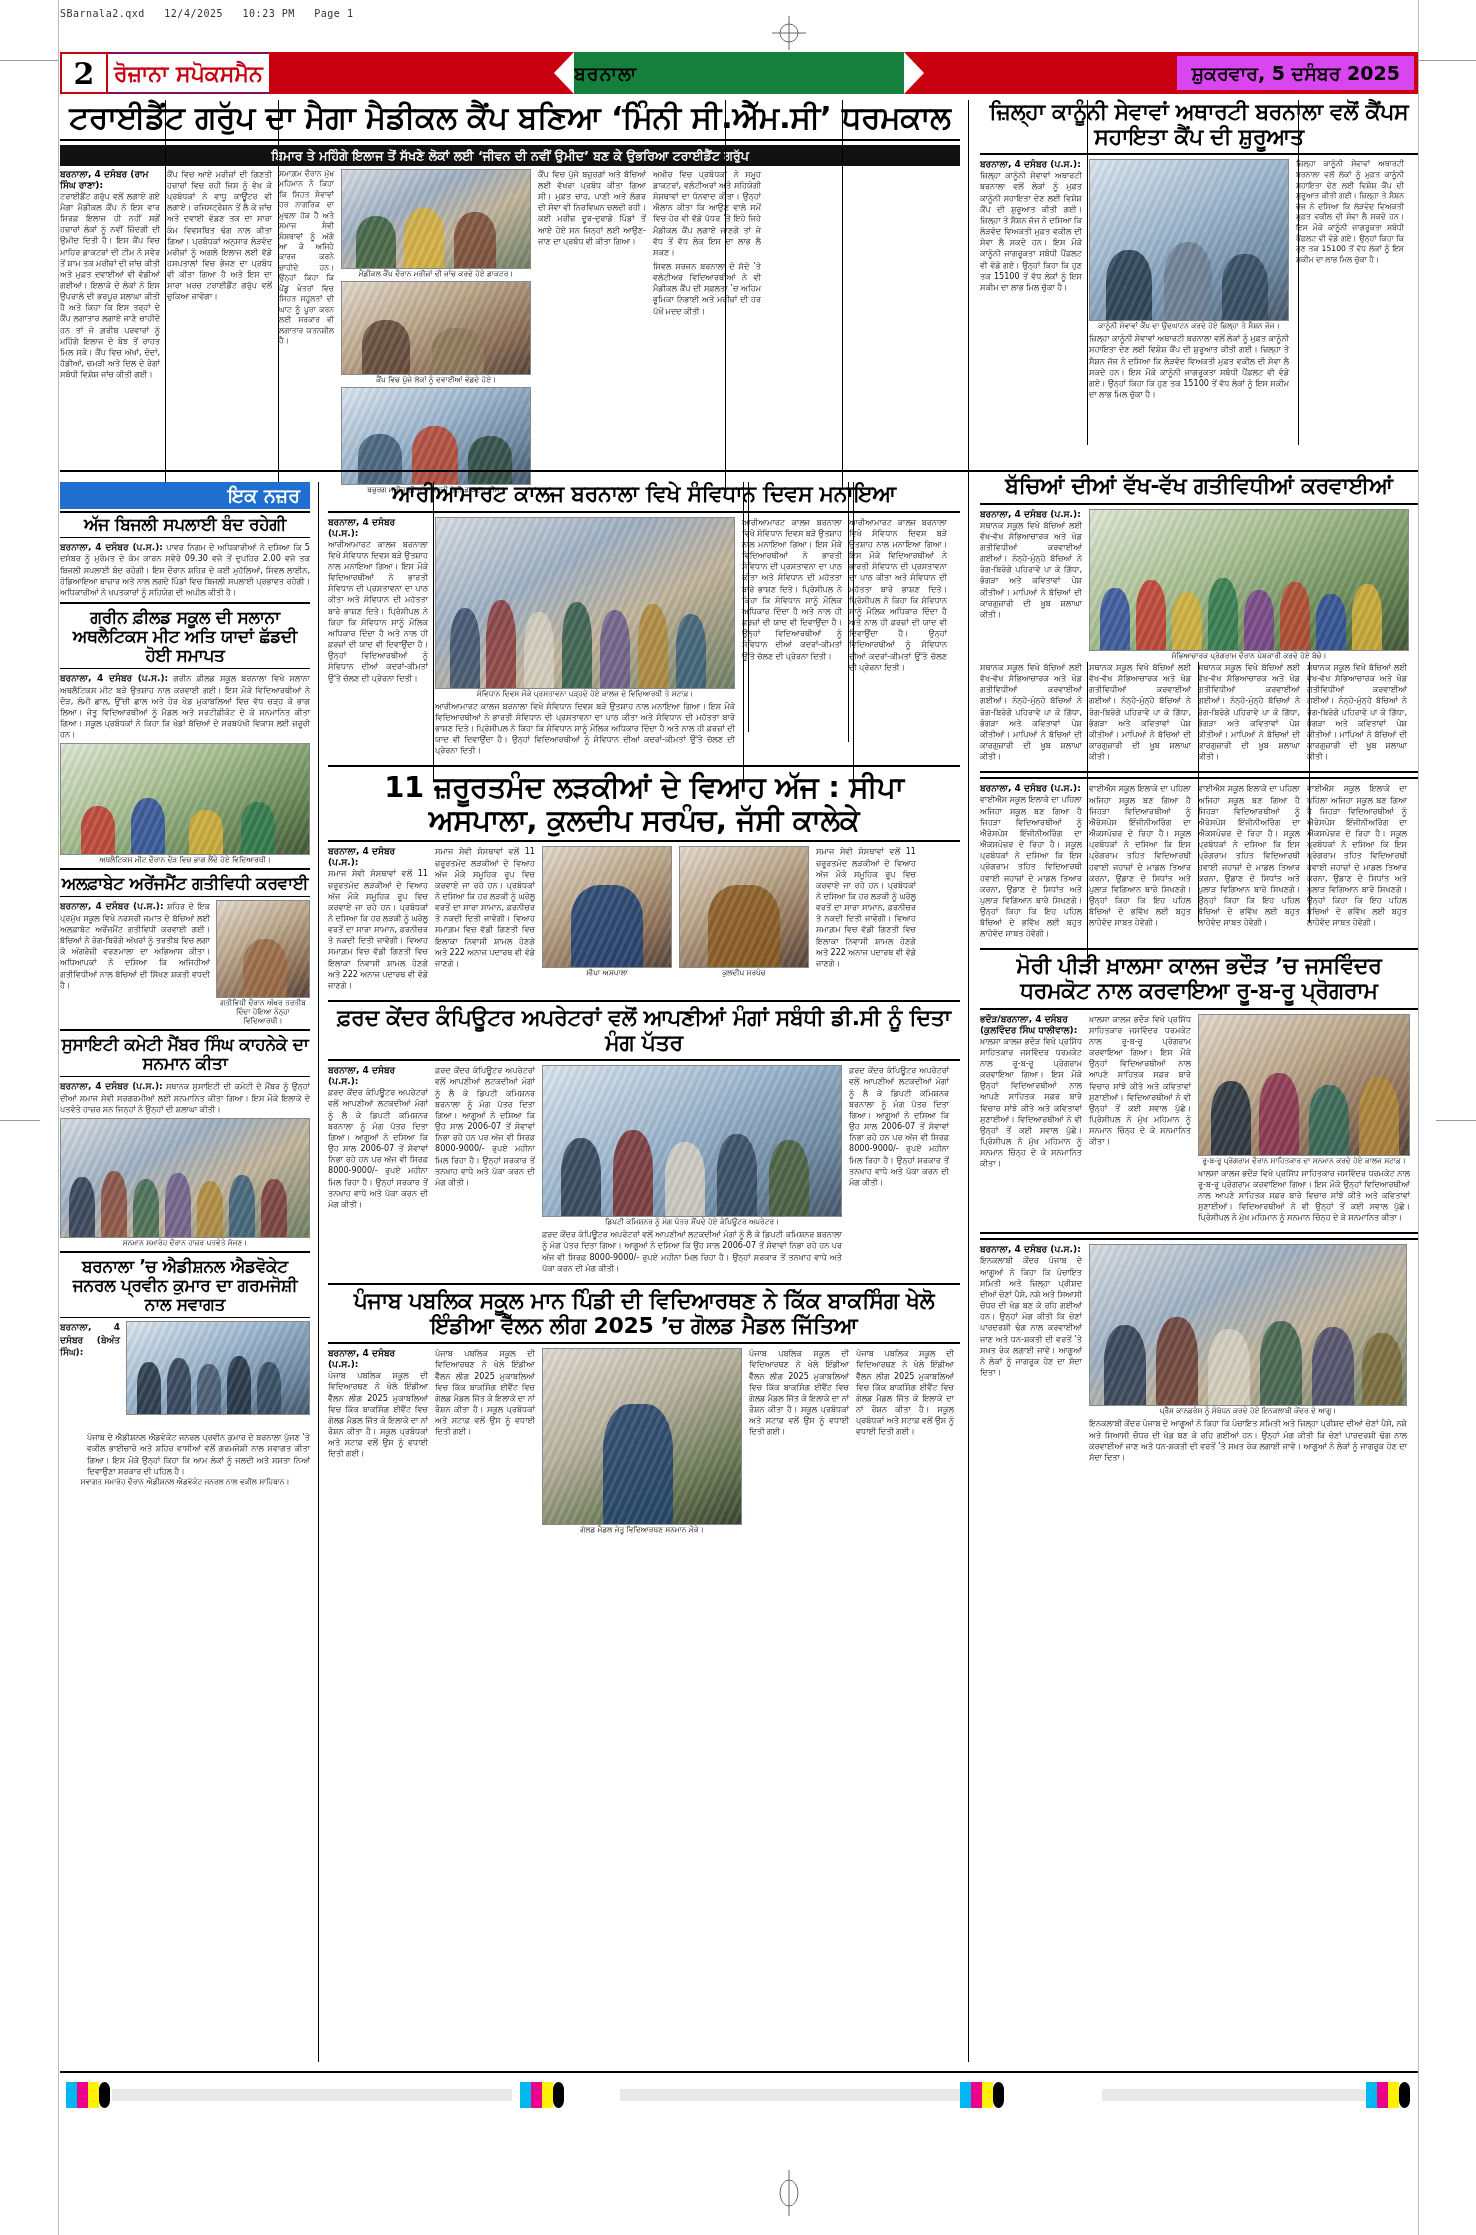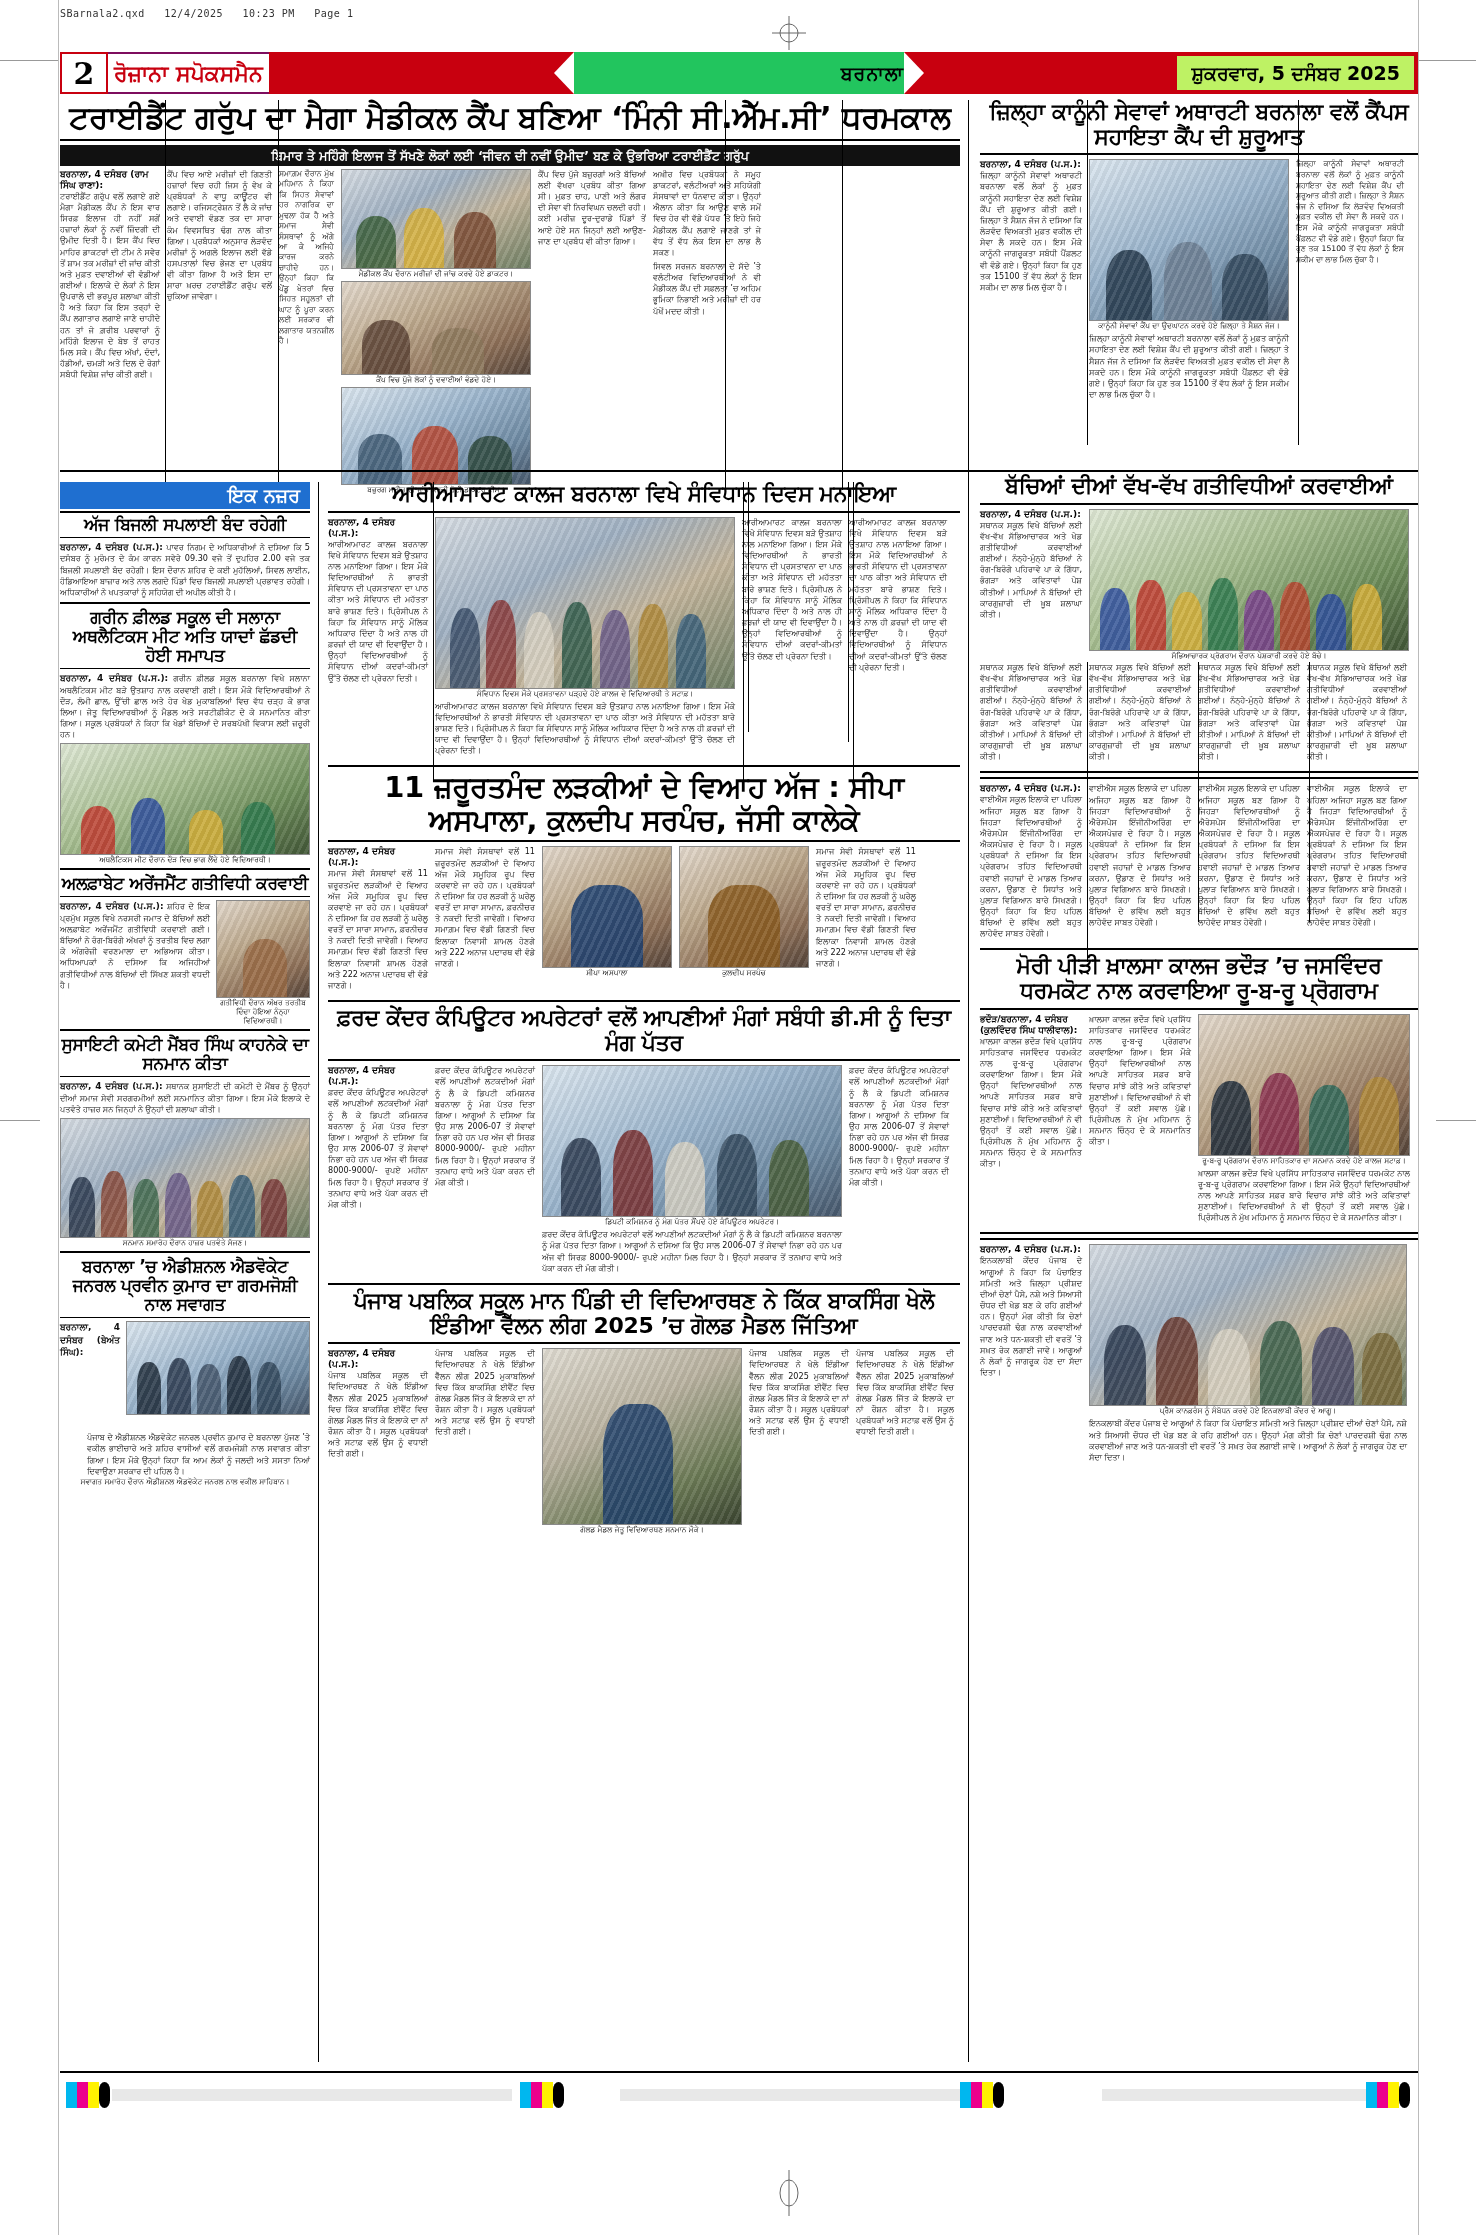--- a/index.html
+++ b/index.html
@@ -22,27 +22,27 @@
   
   .page{position:absolute;left:60px;top:52px;width:1358px;height:2090px;}
 
   
   .masthead{position:relative;height:42px;background:#c8000f;display:flex;align-items:stretch;}
   .mh-num{width:44px;background:#fff;border:2px solid #c8000f;display:flex;align-items:center;justify-content:center;
           font-weight:bold;font-size:30px;font-family:"DejaVu Serif","Liberation Serif",serif;}
   .mh-brand{background:#fff;padding:0 6px;display:flex;align-items:center;border-top:2px solid #7d0d5e;border-bottom:2px solid #7d0d5e;}
   .mh-brand span{font-size:22px;font-weight:bold;color:#c8000f;white-space:nowrap;}
   .mh-flex{flex:1;}
-  .mh-city{position:absolute;left:50%;transform:translateX(-50%);top:0;height:42px;width:330px;background:#22c55e;
-           display:flex;align-items:center;justify-content:flex-end;}
+  .mh-city{position:absolute;left:50%;transform:translateX(-50%);top:0;height:42px;width:330px;background:#15803d;
+           display:flex;align-items:center;justify-content:flex-start;}
   .mh-city:before,.mh-city:after{content:"";position:absolute;top:0;border-top:21px solid transparent;border-bottom:21px solid transparent;}
   .mh-city:before{left:-20px;border-right:20px solid #fff;}
   .mh-city:after{right:-20px;border-left:20px solid #fff;}
   .mh-city span{font-size:19px;font-weight:bold;letter-spacing:1px;}
-  .mh-date{position:absolute;right:4px;top:4px;height:34px;background:#bef264;display:flex;align-items:center;padding:0 14px;}
+  .mh-date{position:absolute;right:4px;top:4px;height:34px;background:#d946ef;display:flex;align-items:center;padding:0 14px;}
   .mh-date span{font-size:19px;font-weight:bold;white-space:nowrap;}
   .hr2{height:2px;background:#000;margin:4px 0;}
   .hr1{height:1px;background:#000;margin:3px 0;}
 
   .hl{font-weight:bold;text-align:center;line-height:1.12;font-size:27px;letter-spacing:-.3px;}
   .hl.big{font-size:31px;}
   .hl.mid{font-size:22px;}
   .hl.sm{font-size:17px;}
   .subbar{background:#111;color:#fff;font-size:12.5px;font-weight:bold;text-align:center;padding:3px 4px;line-height:1.2;}
 

